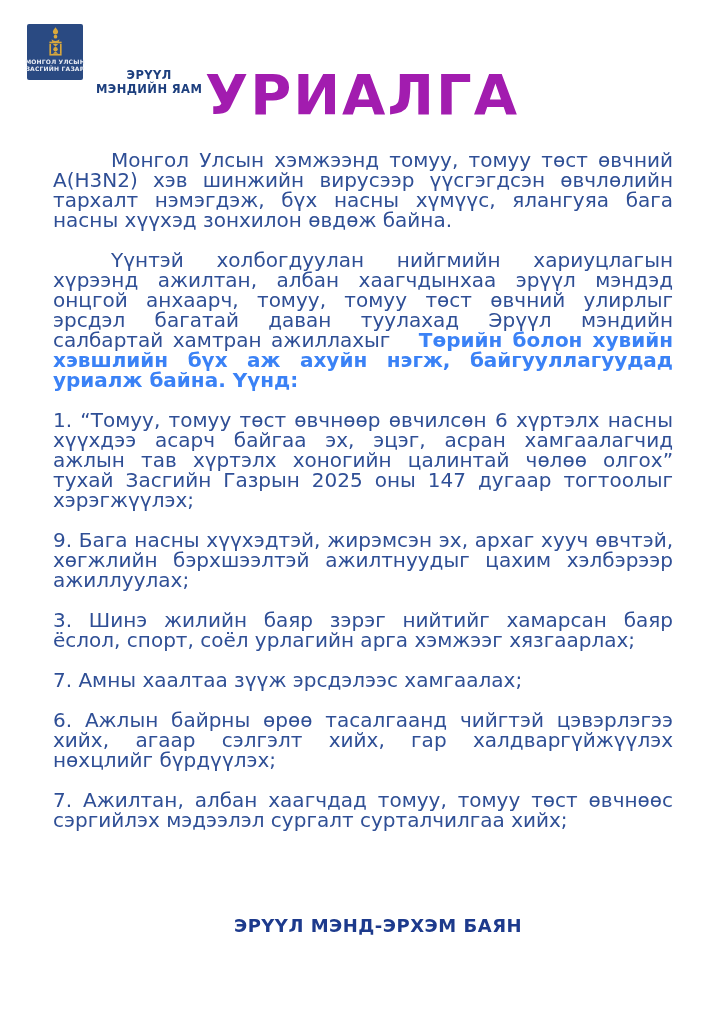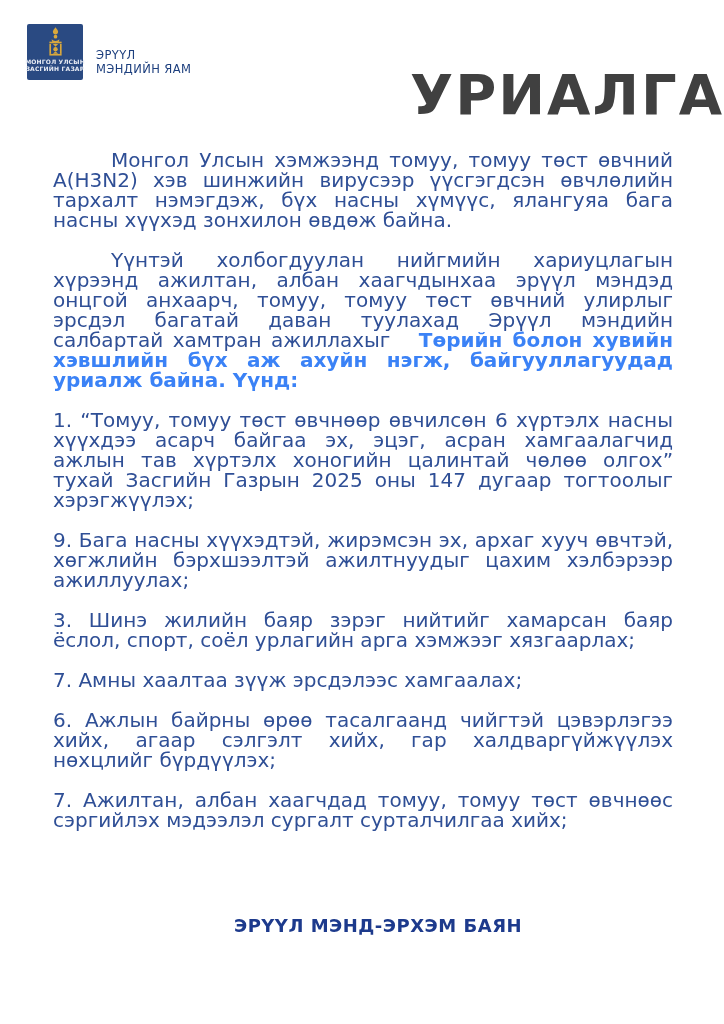--- a/index.html
+++ b/index.html
@@ -38,40 +38,41 @@
     font-size: 6px;
     line-height: 7px;
     font-weight: bold;
     text-align: center;
     letter-spacing: 0.2px;
     white-space: nowrap;
   }
   .ministry {
     position: absolute;
     left: 96px;
-    top: 48px;
+    top: 68px;
     color: #1d3f7e;
-    font-weight: normal;
+    font-weight: bold;
     font-size: 11.5px;
     line-height: 14px;
     letter-spacing: 0.4px;
+    text-align: center;
   }
 
   
   .doc-title {
     position: absolute;
     top: 62px;
     left: 0;
     width: 100%;
     margin: 0;
-    text-align: right;
+    text-align: center;
     font-size: 56px;
     font-weight: bold;
     letter-spacing: 2px;
-    color: #404040;
+    color: #a21caf;
   }
 
   
   .content {
     position: absolute;
     top: 150px;
     left: 53px;
     width: 620px;
     color: #2f4f96;
     font-size: 20px;

